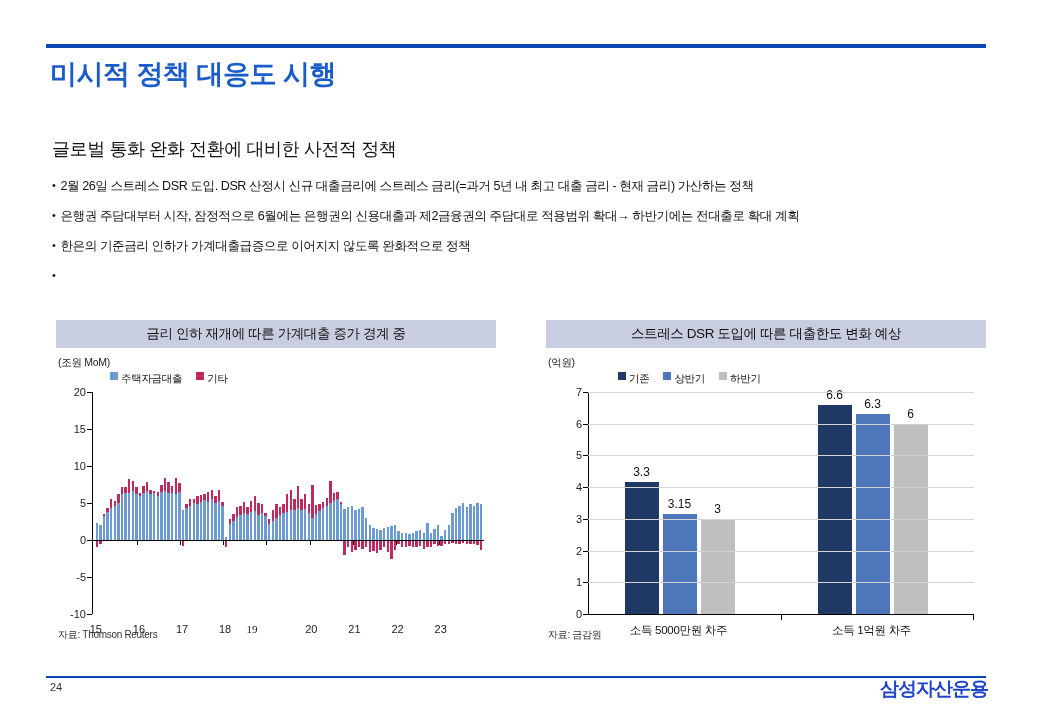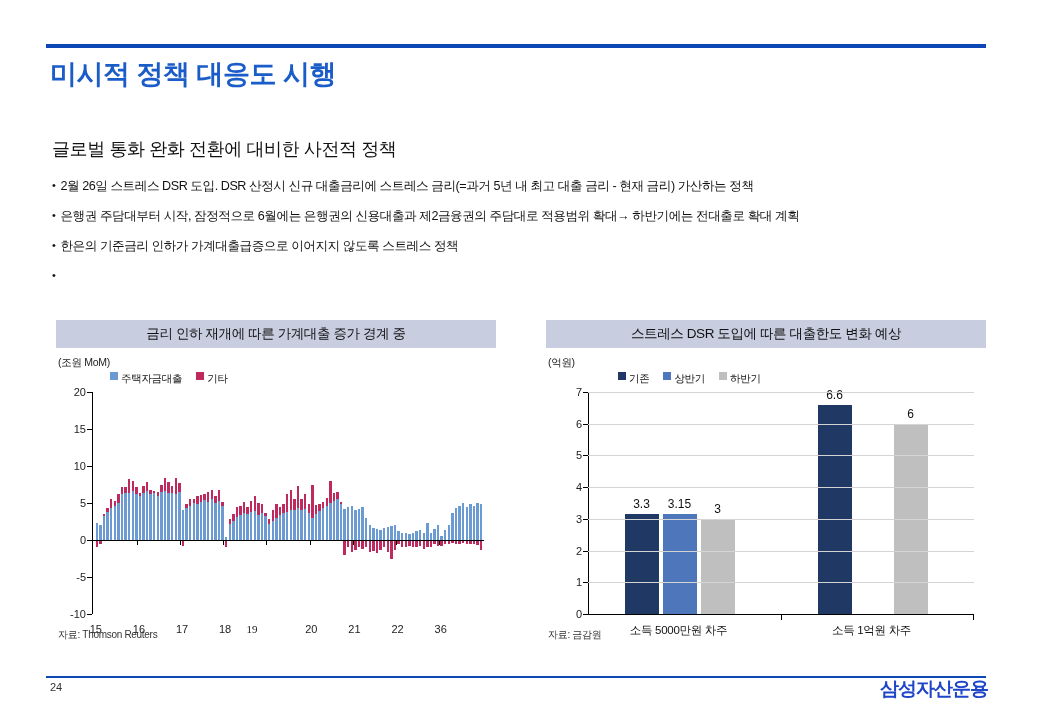--- a/index.html
+++ b/index.html
@@ -281,21 +281,21 @@
   <div class="bullet">
     <span class="dot">•</span>
     <span>2월 26일 스트레스 DSR 도입. DSR 산정시 신규 대출금리에 스트레스 금리(=과거 5년 내 최고 대출 금리 - 현재 금리) 가산하는 정책</span>
   </div>
   <div class="bullet">
     <span class="dot">•</span>
     <span>은행권 주담대부터 시작, 잠정적으로 6월에는 은행권의 신용대출과 제2금융권의 주담대로 적용범위 확대→ 하반기에는 전대출로 확대 계획</span>
   </div>
   <div class="bullet">
     <span class="dot">•</span>
-    <span>한은의 기준금리 인하가 가계대출급증으로 이어지지 않도록 스트레스 정책</span>
+    <span>한은의 기준금리 인하가 가계대출급증으로 이어지지 않도록 완화적으로 정책</span>
   </div>
   <div class="bullet">
     <span class="dot">•</span>
   </div>
 </div>
 
 <div class="panel left">
   <div class="panel-head">금리 인하 재개에 따른 가계대출 증가 경계 중</div>
   <div class="unit-label">(조원 MoM)</div>
   <div class="legend">
@@ -767,21 +767,21 @@
       <div class="xtick" style="left: 133.13px;">18</div>
       <div class="xtick-mark" style="left: 131.333px; top: 148px; position: absolute;"></div>
       <div class="xtick" style="left: 160px; font-family: Liberation Serif, serif;">19</div>
       <div class="xtick-mark" style="left: 174.444px; top: 148px; position: absolute;"></div>
       <div class="xtick" style="left: 219.352px;">20</div>
       <div class="xtick-mark" style="left: 217.556px; top: 148px; position: absolute;"></div>
       <div class="xtick" style="left: 262.463px;">21</div>
       <div class="xtick-mark" style="left: 260.667px; top: 148px; position: absolute;"></div>
       <div class="xtick" style="left: 305.574px;">22</div>
       <div class="xtick-mark" style="left: 303.778px; top: 148px; position: absolute;"></div>
-      <div class="xtick" style="left: 348.685px;">36</div>
+      <div class="xtick" style="left: 348.685px;">23</div>
       <div class="xtick-mark" style="left: 346.889px; top: 148px; position: absolute;"></div>
     </div>
   <div class="source">자료: Thomson Reuters</div>
 </div>
 
 <div class="panel right">
   <div class="panel-head">스트레스 DSR 도입에 따른 대출한도 변화 예상</div>
   <div class="unit-label">(억원)</div>
   <div class="legend">
     <span class="legend-item">
@@ -793,31 +793,34 @@
       <span>상반기</span>
     </span>
     <span class="legend-item">
       <i class="swatch" style="background:#bfbfbf"></i>
       <span>하반기</span>
     </span>
   </div>
   <div class="plot" id="plot-right">
     <div class="axis-y-line"></div>
     <div class="bars-layer" id="bars-right">
-        <div class="gbar s0" style="left: 35.5px; width: 34px; height: 100px;">
+        <div class="gbar s0" style="left: 35.5px; width: 34px; height: 132px;">
           <span class="gbar-label">3.3</span>
         </div>
         <div class="gbar s1" style="left: 73.5px; width: 34px; height: 99.9px;">
           <span class="gbar-label">3.15</span>
         </div>
         <div class="gbar s2" style="left: 111.5px; width: 34px; height: 95.1429px;">
           <span class="gbar-label">3</span>
         </div>
         <div class="gbar s0" style="left: 228.5px; width: 34px; height: 209.314px;">
           <span class="gbar-label">6.6</span>
+        </div>
+        <div class="gbar s1" style="left: 266.5px; width: 34px; height: 199.8px;">
+          <span class="gbar-label">6.3</span>
         </div>
         <div class="gbar s2" style="left: 304.5px; width: 34px; height: 190.286px;">
           <span class="gbar-label">6</span>
         </div>
       </div>
   <div class="gridline" style="top: 0px;"></div>
       <div class="ytick" style="top: 0px;">7</div>
       <div class="ytick-mark" style="top: 0px;"></div>
       <div class="gridline" style="top: 31.7143px;"></div>
       <div class="ytick" style="top: 31.7143px;">6</div>

